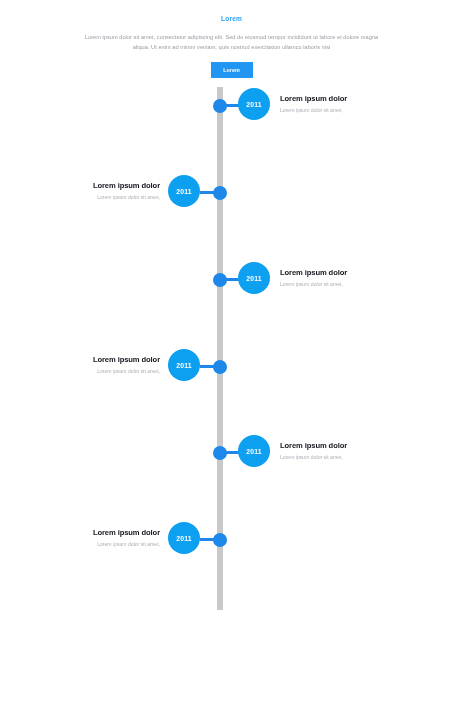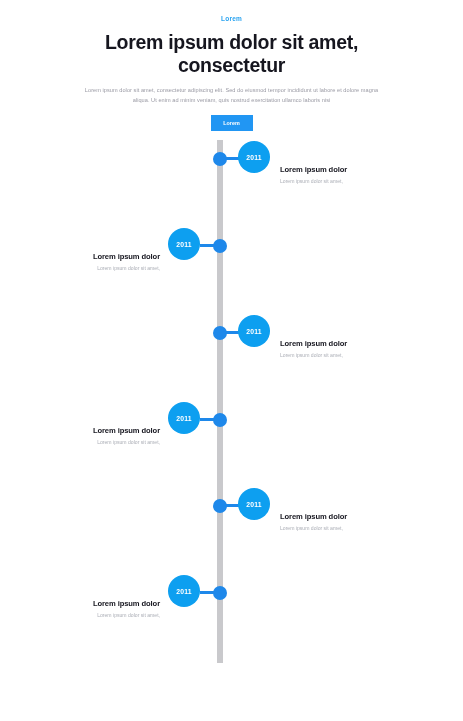--- a/index.html
+++ b/index.html
@@ -133,36 +133,34 @@
   }
   .tl-item.right .tl-text { left: 280px;  text-align: left; }
   .tl-item.left  .tl-text { left: 32px;   text-align: right; }
 
   .tl-title {
     font-size: 7.6px;
     font-weight: 700;
     color: #16161f;
     line-height: 11px;
     letter-spacing: -0.1px;
-    margin-top: 18px;
   }
   .tl-desc {
     margin-top: 2px;
     font-size: 5.1px;
     font-weight: 400;
     color: #abaeb6;
     line-height: 8px;
   }
 </style>
 </head>
 <body>
 
 <div class="hero">
   <div class="eyebrow">Lorem</div>
-  <h1 class="hero-title">Lorem ipsum dolor sit amet, consectetur</h1>
   <p class="hero-sub">Lorem ipsum dolor sit amet, consectetur adipiscing elit. Sed do eiusmod tempor incididunt ut labore et dolore magna aliqua. Ut enim ad minim veniam, quis nostrud exercitation ullamco laboris nisi</p>
   <button class="hero-btn">Lorem</button>
 </div>
 
 <div class="timeline">
   <div class="spine"></div>
 
   <div class="tl-item right" style="top:0px">
     <div class="tl-dot"></div>
     <div class="tl-connector"></div>

